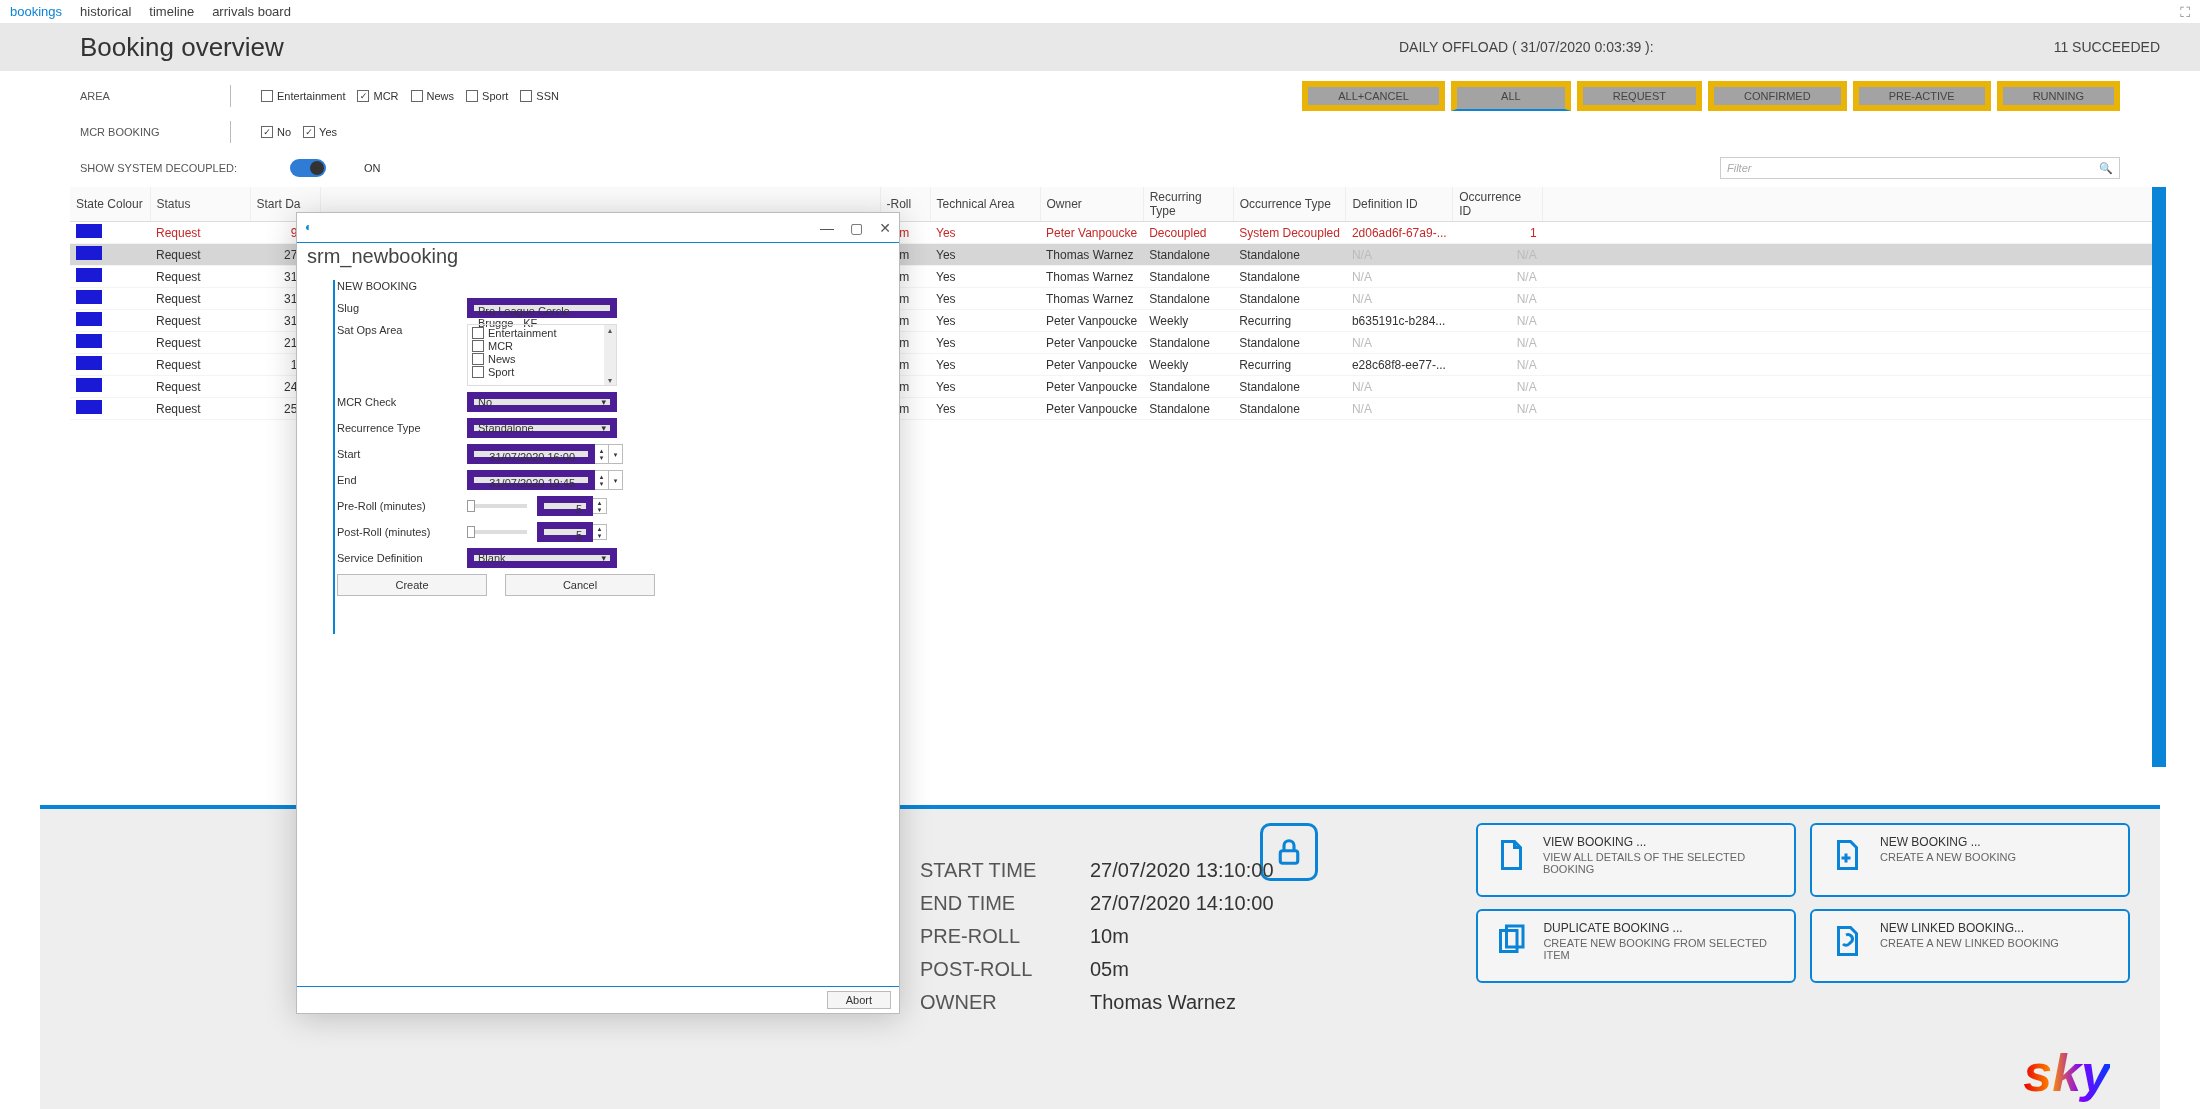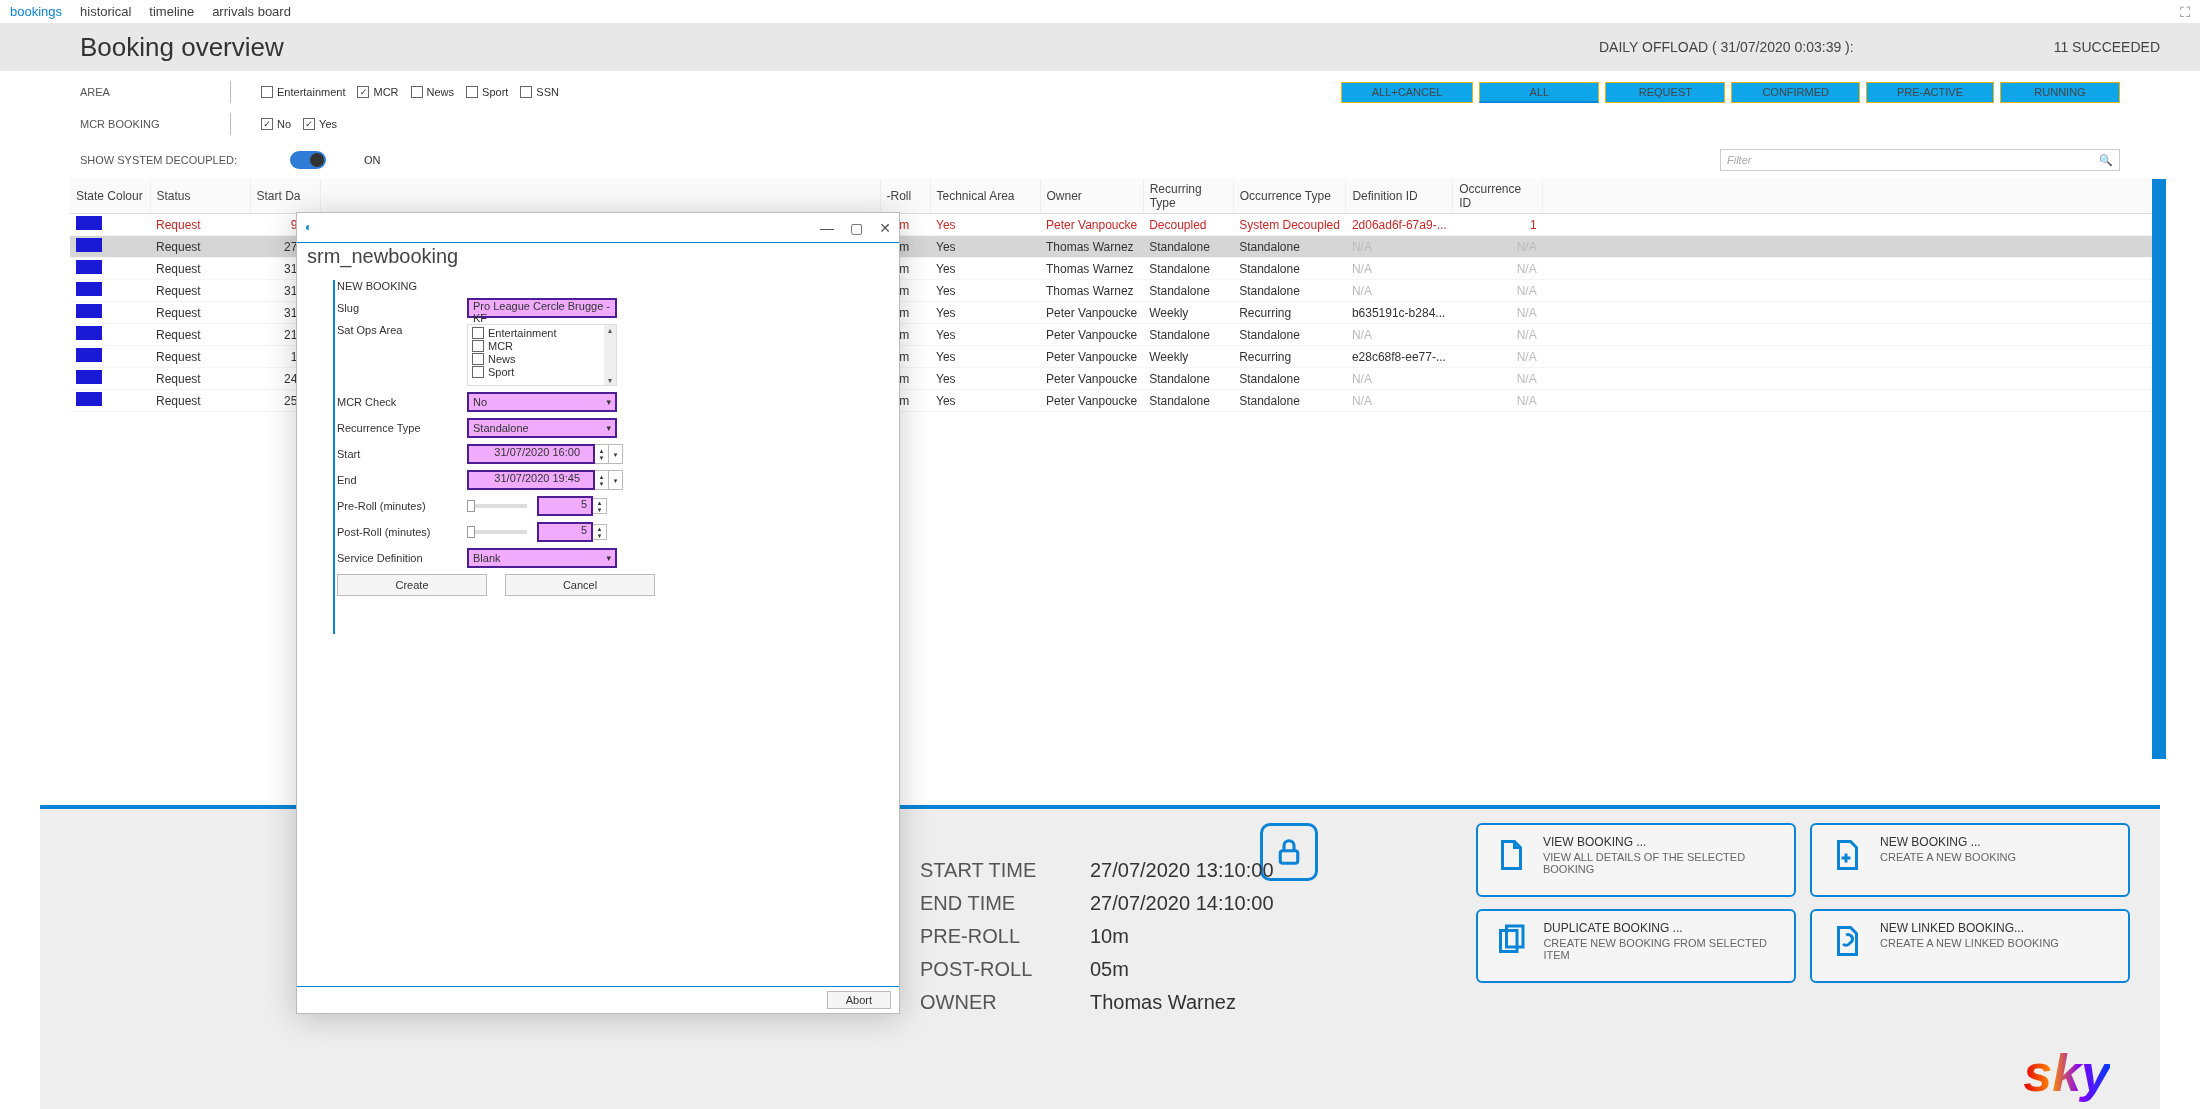--- a/index.html
+++ b/index.html
@@ -19,21 +19,21 @@
 
 .filter-area { padding: 10px 80px 4px 80px; display: flex; align-items: center; justify-content: space-between; }
 .filter-left { display: flex; align-items: center; gap: 30px; }
 .filter-left .lbl { font-size: 11px; color: #555; width: 120px; }
 .filter-left .divider { width: 1px; height: 22px; background: #bbb; }
 .checks { display: flex; gap: 12px; align-items: center; }
 .chk { display: flex; align-items: center; gap: 4px; font-size: 11px; }
 .chk-box { width: 12px; height: 12px; border: 1px solid #666; display: inline-flex; align-items: center; justify-content: center; font-size: 9px; color: #333; }
 
 .pill-btns { display: flex; gap: 6px; }
-.pill-btns .pill { border: 1px solid #eab308; padding: 3px 30px; font-size: 11px; color: #444; background: #0ea5e9; text-align: center; min-width: 120px; }
+.pill-btns .pill { border: 6px solid #eab308; padding: 3px 30px; font-size: 11px; color: #444; background: #a3a3a3; text-align: center; min-width: 120px; }
 .pill-btns .pill.active { border-bottom: 2px solid #0a84d6; }
 
 .filter-row2 { padding: 6px 80px; display: flex; align-items: center; gap: 30px; }
 .filter-row2 .lbl { font-size: 11px; color: #555; width: 120px; }
 
 .filter-row3 { padding: 8px 80px; display: flex; align-items: center; justify-content: space-between; }
 .toggle-wrap { display: flex; align-items: center; gap: 30px; }
 .toggle-wrap .lbl { font-size: 11px; color: #555; width: 180px; }
 .toggle { width: 36px; height: 18px; background: #2e7cd6; border-radius: 10px; position: relative; }
 .toggle .knob { width: 14px; height: 14px; background: #333; border-radius: 50%; position: absolute; right: 2px; top: 2px; }
@@ -78,21 +78,21 @@
 .modal-titlebar { height: 30px; display: flex; align-items: center; justify-content: space-between; padding: 0 8px; border-bottom: 1px solid #0a84d6; }
 .modal-titlebar .icon-app { width: 16px; height: 16px; color: #0a84d6; }
 .modal-titlebar .win-ctrl { display: flex; gap: 16px; font-size: 14px; color: #555; }
 .modal-title { font-size: 20px; font-weight: 300; padding: 2px 10px 6px 10px; color: #444; }
 .modal-body { flex: 1; padding: 6px 40px; position: relative; }
 .modal-body .vline { position: absolute; left: 36px; top: 6px; height: 354px; width: 2px; background: #0a84d6; }
 .section-h { font-size: 11px; font-weight: normal; color: #333; margin-bottom: 6px; }
 .form-row { display: flex; align-items: center; margin-bottom: 6px; }
 .form-row .flab { width: 130px; font-size: 11px; color: #333; }
 .form-row .fctrl { flex: 1; }
-.inp, .sel { border: 2px solid #4c1d95; height: 20px; font-size: 11px; padding: 0 4px; width: 150px; background: #f0abfc; }
+.inp, .sel { border: 7px solid #4c1d95; height: 20px; font-size: 11px; padding: 0 4px; width: 150px; background: #e5e5e5; }
 .sel { display: flex; align-items: center; justify-content: space-between; }
 .sel .arr { font-size: 9px; color: #333; }
 .satops { border: 1px solid #ddd; width: 150px; height: 62px; padding: 2px 4px; overflow: hidden; position: relative; }
 .satops .sb { position: absolute; right: 0; top: 0; bottom: 0; width: 12px; background: #eee; }
 .satops .sb .up, .satops .sb .dn { height: 10px; display:flex; align-items:center; justify-content:center; font-size:8px; color:#555;}
 .satops .sb .dn { position:absolute; bottom:0; left:0; right:0;}
 .satops .chk { margin-bottom: 1px; }
 .dt { display: flex; }
 .dt .inp { width: 128px; text-align: right; padding-right: 13px; }
 .dt .spin, .num .spin { width: 14px; border: 1px solid #bbb; border-left: none; display: flex; flex-direction: column; font-size: 7px; align-items: center; justify-content: center; line-height: 7px; }
@@ -115,21 +115,21 @@
 
 <div class="top-tabs">
   <span class="active">bookings</span>
   <span>historical</span>
   <span>timeline</span>
   <span>arrivals board</span>
 </div>
 
 <div class="header-bar">
   <h1>Booking overview</h1>
-  <div style="display:flex;align-items:center;">
+  <div style="display:flex;align-items:center;gap:200px">
     <span class="offload">DAILY OFFLOAD ( 31/07/2020 0:03:39 ):</span>
     <span class="succeeded">11 SUCCEEDED</span>
   </div>
 </div>
 
 <div class="filter-area">
   <div class="filter-left">
     <span class="lbl">AREA</span>
     <span class="divider"></span>
     <div class="checks">

